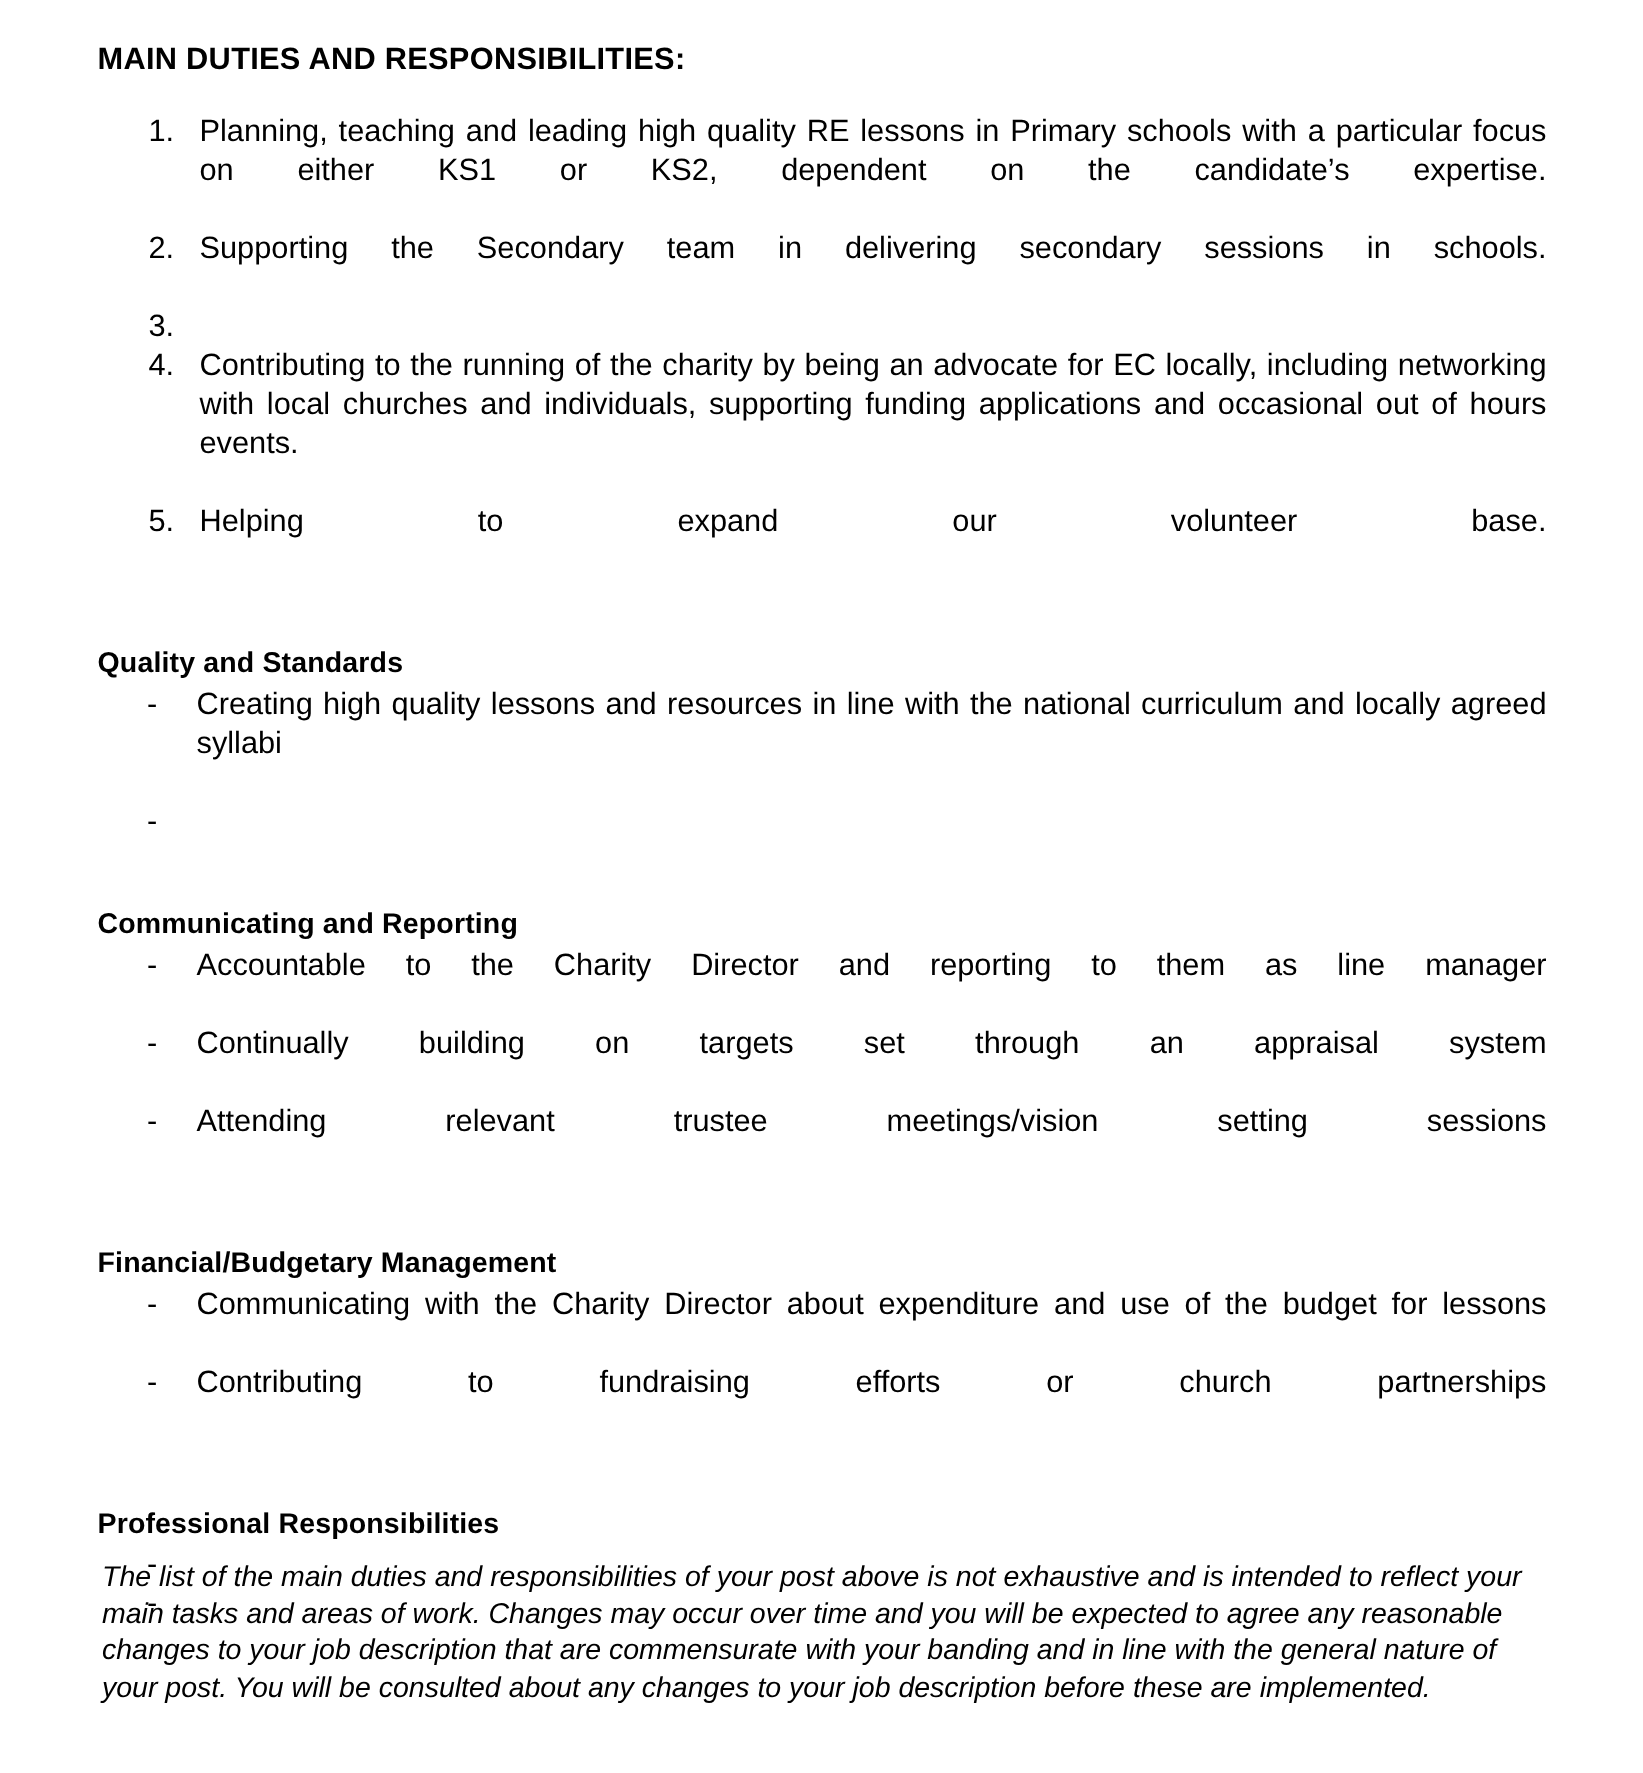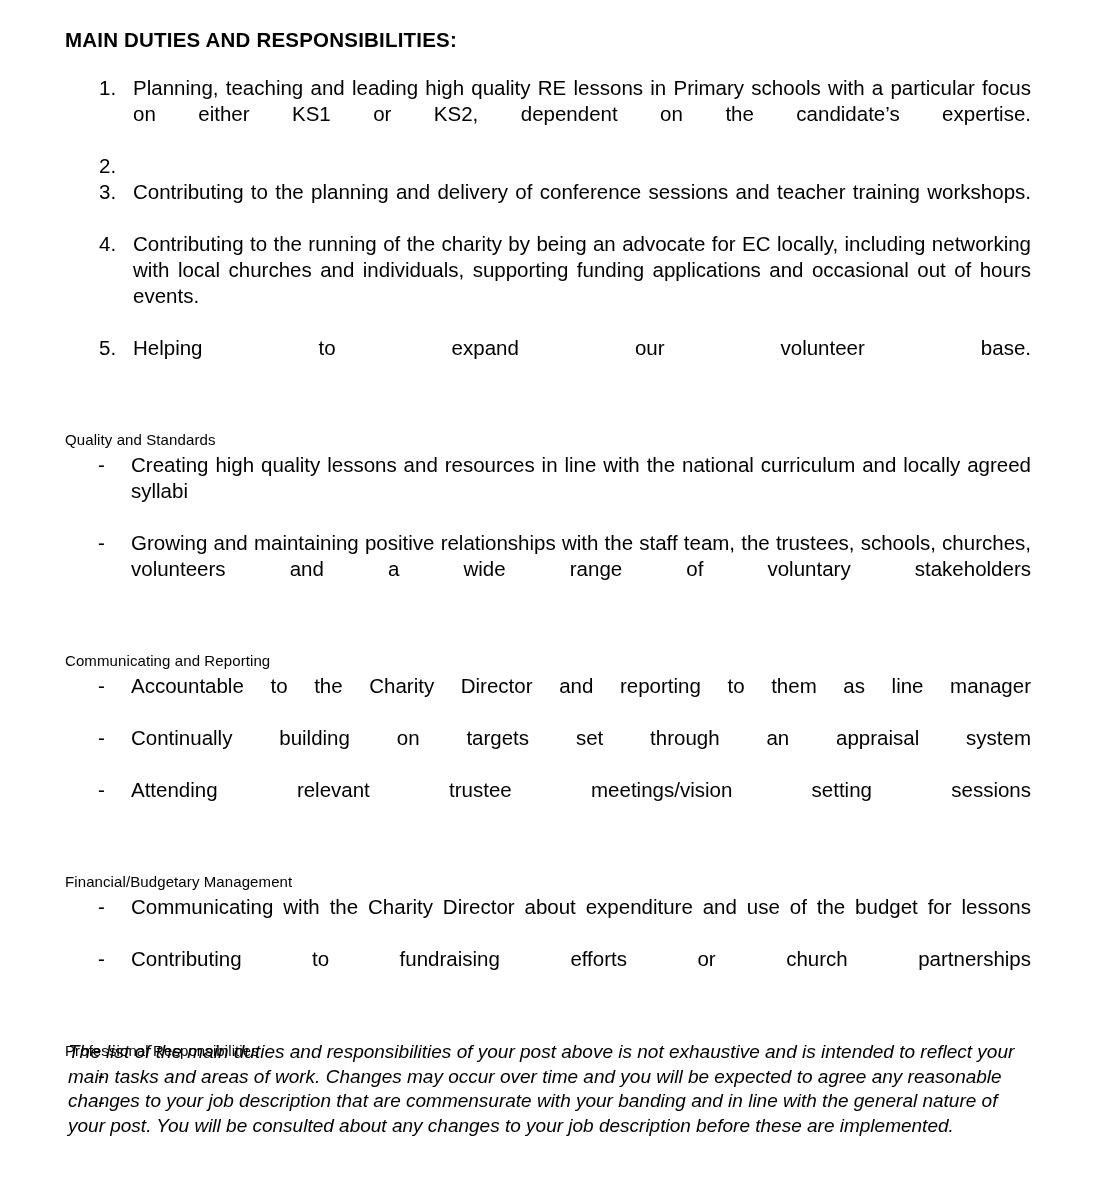--- a/index.html
+++ b/index.html
@@ -60,22 +60,22 @@
     top: 0;
     width: 30px;
     text-align: left;
   }
 
   
   .section {
     margin-top: 44px;
   }
   .section h2 {
-    font-size: 15px;
-    font-weight: normal;
+    font-size: 19px;
+    font-weight: bold;
     line-height: 1.25;
     margin: 0 0 2px 0;
     letter-spacing: 0.1px;
   }
   ul.dash-list {
     margin: 0;
     padding: 0;
     list-style: none;
   }
   ul.dash-list > li {
@@ -114,32 +114,32 @@
 </head>
 <body>
 
 <div class="page">
   <div class="content">
 
     <h1 class="doc-title">MAIN DUTIES AND RESPONSIBILITIES:</h1>
 
     <ol class="num-list" id="num-list">
         <li><span class="num">1.</span><span class="txt">Planning, teaching and leading high quality RE lessons in Primary schools with a particular focus on either KS1 or KS2, dependent on the candidate’s expertise.</span></li>
-        <li><span class="num">2.</span></li>
-        <li><span class="num">3.</span><span class="txt">Contributing to the planning and delivery of conference sessions and teacher training workshops.</span></li>
+        <li><span class="num">2.</span><span class="txt">Supporting the Secondary team in delivering secondary sessions in schools.</span></li>
+        <li><span class="num">3.</span></li>
         <li><span class="num">4.</span><span class="txt">Contributing to the running of the charity by being an advocate for EC locally, including networking with local churches and individuals, supporting funding applications and occasional out of hours events.</span></li>
         <li><span class="num">5.</span><span class="txt">Helping to expand our volunteer base.</span></li>
       </ol>
 
     <div id="sections-container">
         <div class="section">
           <h2>Quality and Standards</h2>
           <ul class="dash-list">
             <li><span class="dash">-</span><span>Creating high quality lessons and resources in line with the national curriculum and locally agreed syllabi</span></li>
-            <li><span class="dash">-</span><span>Growing and maintaining positive relationships with the staff team, the trustees, schools, churches, volunteers and a wide range of voluntary stakeholders</span></li>
+            <li><span class="dash">-</span></li>
           </ul>
         </div>
         <div class="section">
           <h2>Communicating and Reporting</h2>
           <ul class="dash-list">
             <li><span class="dash">-</span><span>Accountable to the Charity Director and reporting to them as line manager</span></li>
             <li><span class="dash">-</span><span>Continually building on targets set through an appraisal system</span></li>
             <li><span class="dash">-</span><span>Attending relevant trustee meetings/vision setting sessions</span></li>
           </ul>
         </div>

